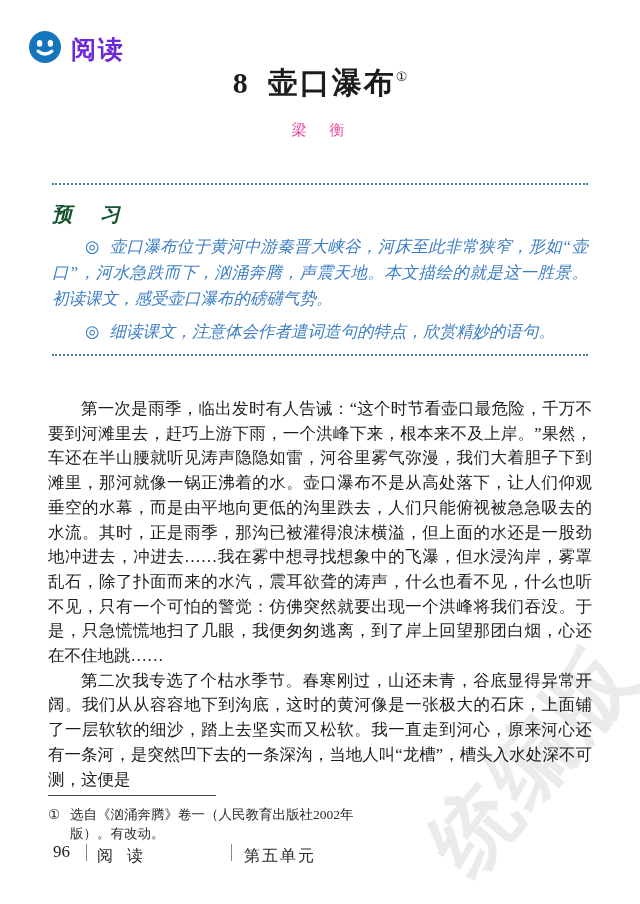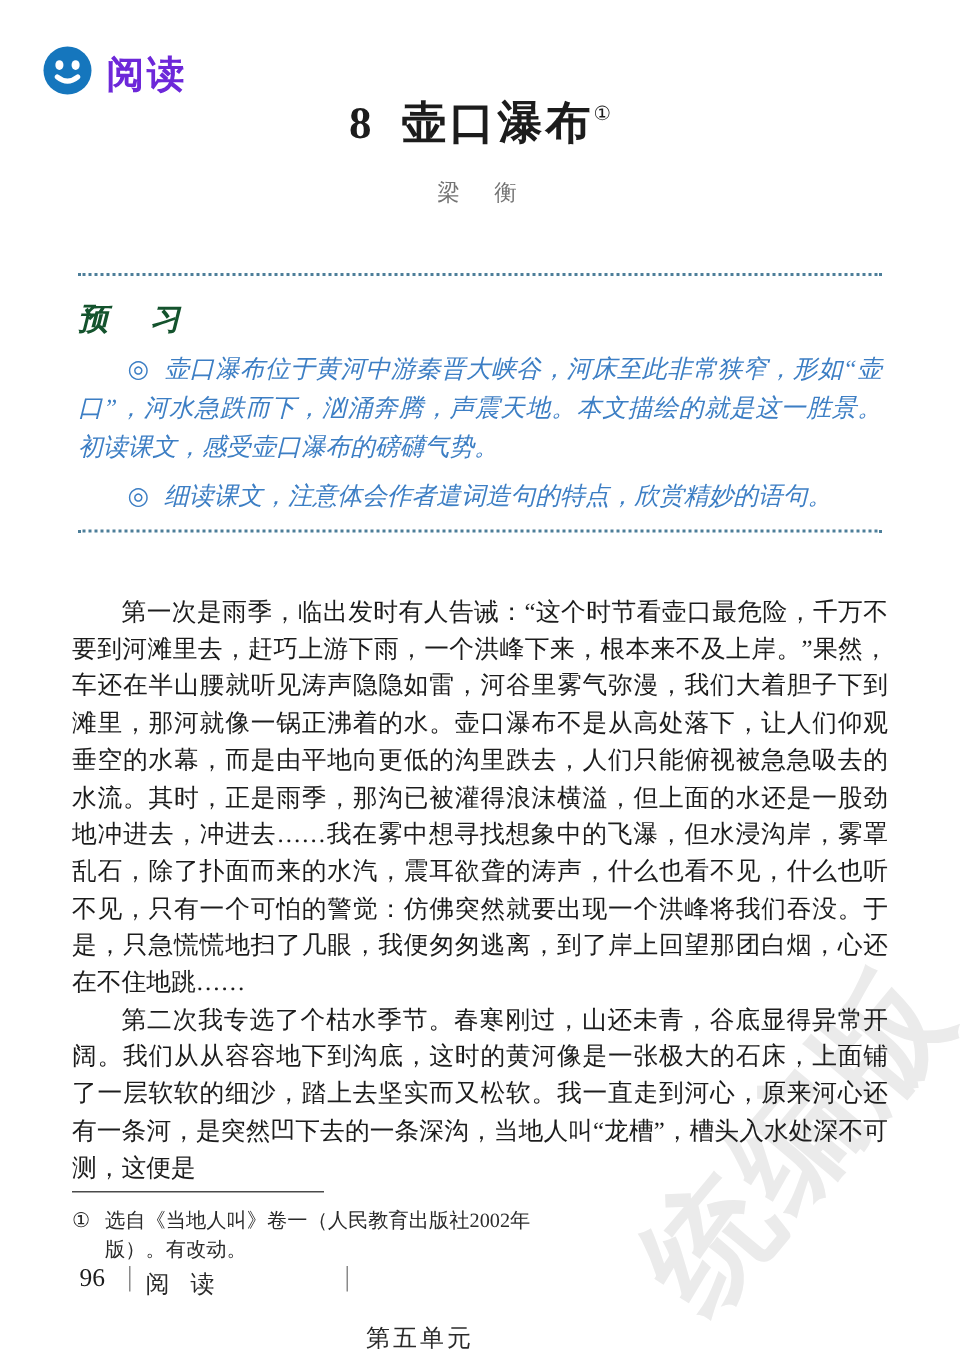--- a/index.html
+++ b/index.html
@@ -22,21 +22,21 @@
   .badge { position:absolute; top:30px; left:28px; display:flex; align-items:center; gap:9px; }
   .badge-label {
     font-family:"Liberation Sans", sans-serif; font-weight:700;
     font-size:25px; color:#6d28d9; letter-spacing:2px;
   }
 
   
   .title-row { padding-top:64px; text-align:center; font-size:30px; font-weight:700; letter-spacing:2px; line-height:38px; }
   .lesson-num { margin-right:20px; letter-spacing:0; }
   .title-sup { font-size:13px; font-weight:400; position:relative; top:-12px; letter-spacing:0; }
-  .author { text-align:center; margin-top:12px; font-size:15px; color:#737373; letter-spacing:4px; line-height:21px; }
+  .author { text-align:center; margin-top:12px; font-size:15px; color:#ec4899; letter-spacing:4px; line-height:21px; }
 
   
   .rule { border:0; border-top:2px dotted #4d7e99; width:536px; margin:0 auto; }
   .rule-top { margin-top:42px; }
   .rule-bottom { margin-top:9px; }
 
   
   .preview { width:536px; margin:16px auto 0; }
   .preview-heading {
     font-size:20px; font-weight:700; color:#14532d; font-style:italic;
@@ -58,21 +58,21 @@
   .footnote-marker { position:absolute; left:0; top:0; }
 
   
   .footer { position:absolute; left:0; top:842px; width:557px; height:24px; }
   .footer-pg { position:absolute; left:53px; top:0; font-size:17px; }
   .footer-bar { position:absolute; top:2px; height:17px; border-left:1px solid #8a8a8a; }
   .footer-bar-1 { left:86px; }
   .footer-bar-2 { left:231px; }
   .footer-label { position:absolute; top:4px; font-size:16px; color:#2a2a2a; }
   .footer-section { left:97px; letter-spacing:5px; }
-  .footer-unit { left:244px; letter-spacing:2px;margin-top:36px; }
+  .footer-unit { left:244px; letter-spacing:2px; }
 </style>
 </head>
 <body>
 
 <div class="page">
 
   <div class="watermark">统编版</div>
 
   <div class="content">
 
@@ -106,21 +106,21 @@
 
     <div class="article">
       <p>第一次是雨季，临出发时有人告诫：“这个时节看壶口最危险，千万不要到河滩里去，赶巧上游下雨，一个洪峰下来，根本来不及上岸。”果然，车还在半山腰就听见涛声隐隐如雷，河谷里雾气弥漫，我们大着胆子下到滩里，那河就像一锅正沸着的水。壶口瀑布不是从高处落下，让人们仰观垂空的水幕，而是由平地向更低的沟里跌去，人们只能俯视被急急吸去的水流。其时，正是雨季，那沟已被灌得浪沫横溢，但上面的水还是一股劲地冲进去，冲进去……我在雾中想寻找想象中的飞瀑，但水浸沟岸，雾罩乱石，除了扑面而来的水汽，震耳欲聋的涛声，什么也看不见，什么也听不见，只有一个可怕的警觉：仿佛突然就要出现一个洪峰将我们吞没。于是，只急慌慌地扫了几眼，我便匆匆逃离，到了岸上回望那团白烟，心还在不住地跳……</p>
       <p>第二次我专选了个枯水季节。春寒刚过，山还未青，谷底显得异常开阔。我们从从容容地下到沟底，这时的黄河像是一张极大的石床，上面铺了一层软软的细沙，踏上去坚实而又松软。我一直走到河心，原来河心还有一条河，是突然凹下去的一条深沟，当地人叫“龙槽”，槽头入水处深不可测，这便是</p>
     </div>
 
     <hr class="footnote-rule">
 
     <div class="footnote">
       <span class="footnote-marker">①</span>
-      <span>选自《当地人叫》卷一（人民教育出版社2002年版）。有改动。</span>
+      <span>选自《汹涌奔腾》卷一（人民教育出版社2002年版）。有改动。</span>
     </div>
 
     <div class="footer">
       <span class="footer-pg">96</span>
       <span class="footer-bar footer-bar-1"></span>
       <span class="footer-label footer-section">阅 读</span>
       <span class="footer-bar footer-bar-2"></span>
       <span class="footer-label footer-unit">第五单元</span>
     </div>
 

